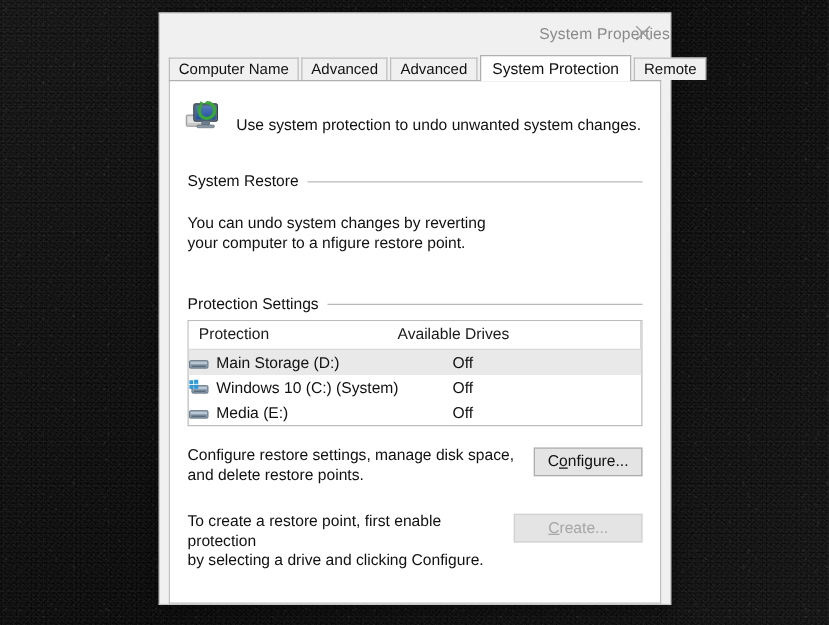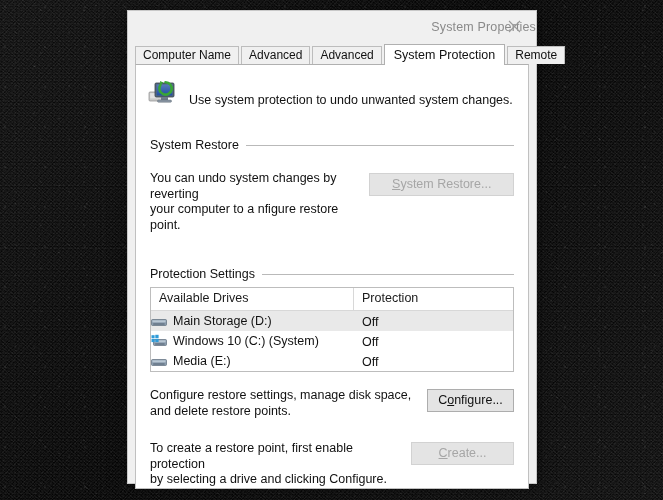--- a/index.html
+++ b/index.html
@@ -322,36 +322,33 @@
     <div class="group" style="margin-top:30px;">
       <div class="group-header">
         <span>System Restore</span>
         <span class="rule"></span>
       </div>
       <div class="row2" style="margin-top:19px;">
         <div class="row2-text">
           <div>You can undo system changes by reverting</div>
           <div>your computer to a nfigure restore point.</div>
         </div>
-        <div class="btn disabled" style="width:156px;margin-top:2px;">
-          <u>S</u><span>ystem Restore...</span>
-        </div>
       </div>
     </div>
 
     <div class="group" style="margin-top:34px;">
       <div class="group-header">
         <span>Protection Settings</span>
         <span class="rule"></span>
       </div>
 
       <div class="listview">
         <div class="lv-head">
+          <div class="cell col-prot">Protection</div>
           <div class="cell col-drives">Available Drives</div>
-          <div class="cell col-prot">Protection</div>
         </div>
 
         <div class="lv-row selected">
           <div class="c1">
             <span class="drive-ico">
               <svg width="16" height="14" viewBox="0 0 16 14">
                 <path d="M1.5 5.5 h13 a1 1 0 0 1 1 1 v4 a1 1 0 0 1 -1 1 h-13 a1 1 0 0 1 -1 -1 v-4 a1 1 0 0 1 1 -1 z" fill="#8b9dae" stroke="#5d6d7c" stroke-width=".7"></path>
                 <rect x="1.4" y="6.3" width="13.2" height="2" fill="#b9c7d3"></rect>
                 <rect x="2.2" y="9.4" width="11.4" height="1.2" fill="#5d6d7c"></rect>
               </svg>

